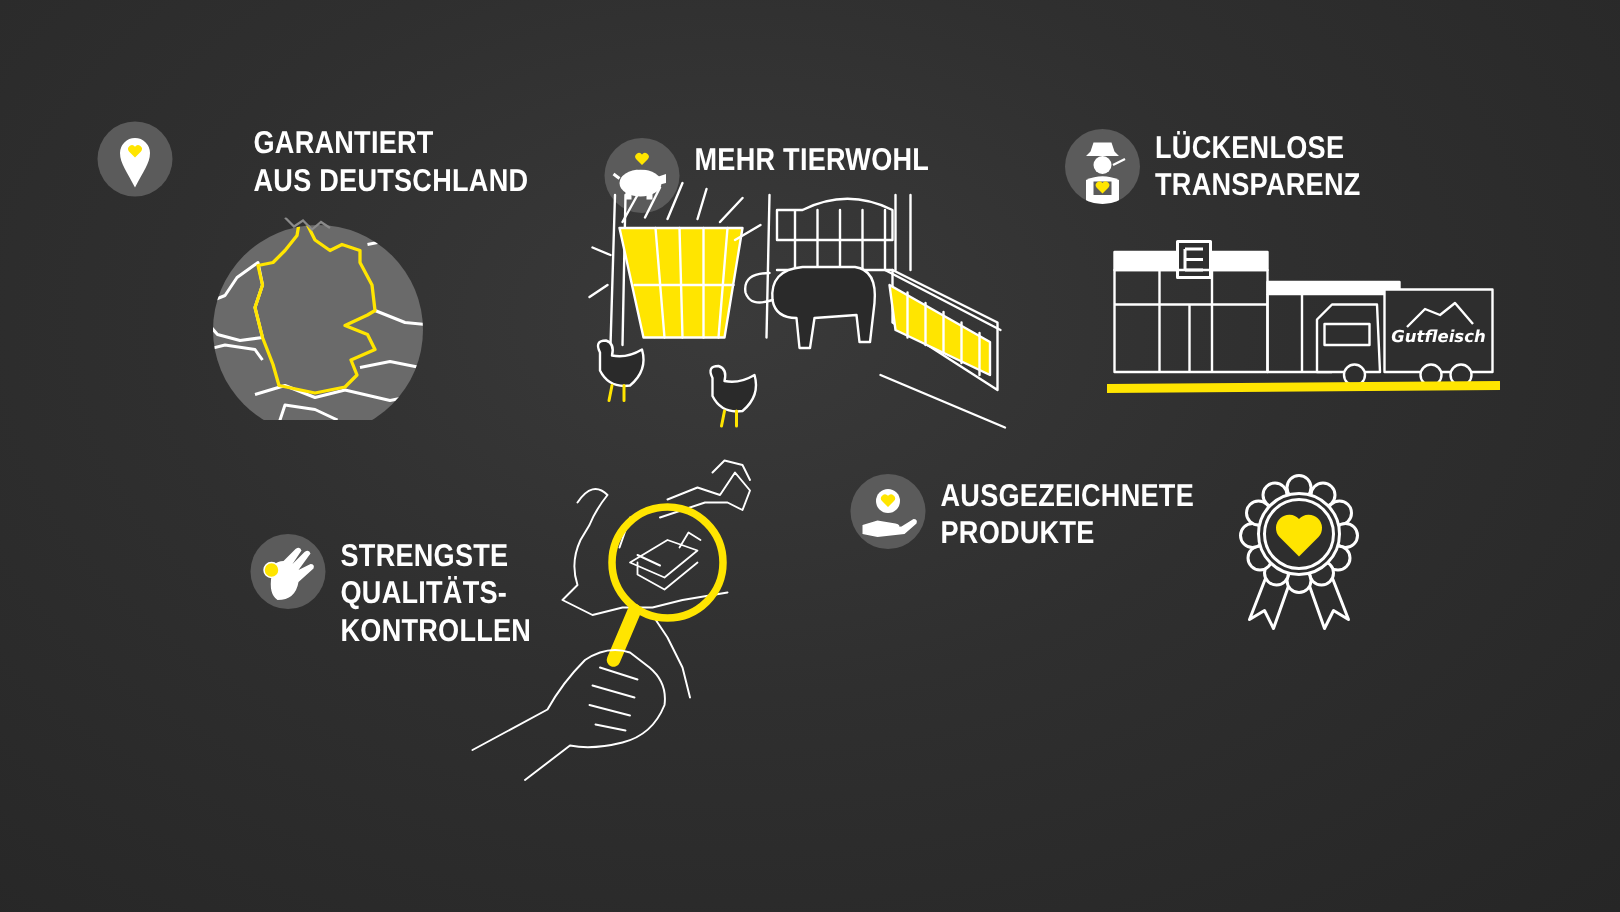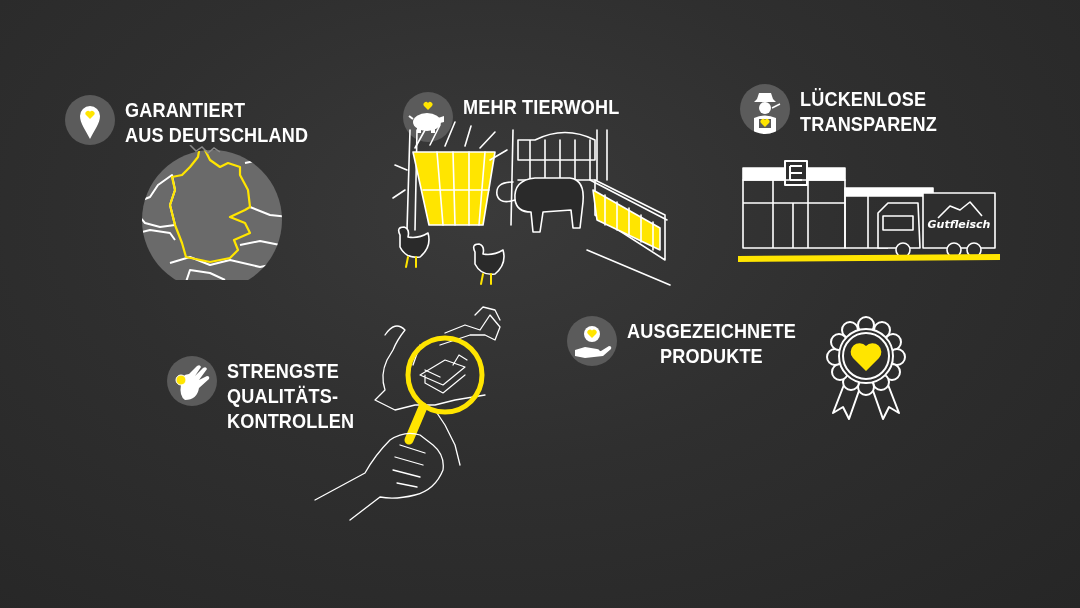--- a/index.html
+++ b/index.html
@@ -28,21 +28,21 @@
     transform-origin: left top;
     white-space: nowrap;
     padding-top: 2px;
   }
   .label span { display: block; }
   .illus { position: absolute; }
 </style>
 </head>
 <body>
 
-<div class="feature" style="left:65px; top:95px;">
+<div class="feature" style="left:65px; top:81px;gap:44px;">
   <div class="badge">
     <svg width="50" height="50" viewBox="0 0 50 50">
       <path d="M25 44 C20 34 15 28 15 21 A10 10 0 0 1 35 21 C35 28 30 34 25 44 Z" fill="#fff"></path>
       <path d="M25 24 L21 20 A2.4 2.4 0 0 1 25 16.8 A2.4 2.4 0 0 1 29 20 Z" fill="#ffe500"></path>
     </svg>
   </div>
   <div class="label">
     <span>GARANTIERT</span>
     <span>AUS DEUTSCHLAND</span>
   </div>
@@ -106,21 +106,21 @@
   <g transform="translate(5,105)">
     <path d="M10 10 Q6 2 14 2 Q20 4 18 12 Q28 14 38 8 Q42 22 30 32 Q16 34 10 22 Z" fill="#2a2a2a"></path>
     <path d="M18 32 L16 42 M26 32 L26 42" stroke="#ffe500" stroke-width="2"></path>
   </g>
   <g transform="translate(80,122)">
     <path d="M10 10 Q6 2 14 2 Q20 4 18 12 Q28 14 38 8 Q42 22 30 32 Q16 34 10 22 Z" fill="#2a2a2a"></path>
     <path d="M18 32 L16 42 M26 32 L26 42" stroke="#ffe500" stroke-width="2"></path>
   </g>
 </svg>
 
-<div class="feature" style="left:740px; top:84px;">
+<div class="feature" style="left:710px; top:84px;align-items:flex-end;">
   <div class="badge">
     <svg width="50" height="50" viewBox="0 0 50 50">
       <path d="M14 18 L36 18 L33 15 L31 9 L19 9 L17 15 Z" fill="#fff"></path>
       <circle cx="25" cy="24" r="6" fill="#fff"></circle>
       <path d="M14 50 L14 34 Q25 29 36 34 L36 50 Z" fill="#fff"></path>
       <path d="M19 35 L31 35 L31 44 L19 44 Z" fill="#5b5b5b"></path>
       <path d="M25 43 L21 39 A2 2 0 0 1 25 36 A2 2 0 0 1 29 39 Z" fill="#ffe500"></path>
       <path d="M32 24 L40 20" stroke="#fff" stroke-width="1.5"></path>
     </svg>
   </div>
@@ -176,21 +176,21 @@
 
   <circle cx="140" cy="70" r="37" stroke="#ffe500" stroke-width="5"></circle>
   <path d="M115 70 L140 55 L160 62 L138 80 Z M120 70 L120 78 L138 88 L160 70 M148 60 L154 50 L162 55" stroke-width="1.2"></path>
 
   <path d="M118 102 L104 135" stroke="#ffe500" stroke-width="9"></path>
 
   <path d="M10 195 L60 168 Q70 150 85 135 Q100 125 115 130 L128 140 Q140 150 138 165 Q130 185 110 190 Q90 195 75 192 L45 215"></path>
   <path d="M95 140 L120 148 M90 152 L118 160 M88 165 L115 172 M92 178 L112 182"></path>
 </svg>
 
-<div class="feature" style="left:567px; top:316px;text-align:center;">
+<div class="feature" style="left:567px; top:316px;">
   <div class="badge">
     <svg width="50" height="50" viewBox="0 0 50 50">
       <circle cx="25" cy="18" r="8" fill="#fff"></circle>
       <path d="M25 22 L21 18 A2.3 2.3 0 0 1 25 14.5 A2.3 2.3 0 0 1 29 18 Z" fill="#ffe500"></path>
       <path d="M8 34 L18 31 L30 33 Q34 34 32 36 L24 36 L34 35 L42 30 Q45 30 44 33 L36 40 L18 42 L8 40 Z" fill="#fff"></path>
     </svg>
   </div>
   <div class="label">
     <span>AUSGEZEICHNETE</span>
     <span>PRODUKTE</span>

